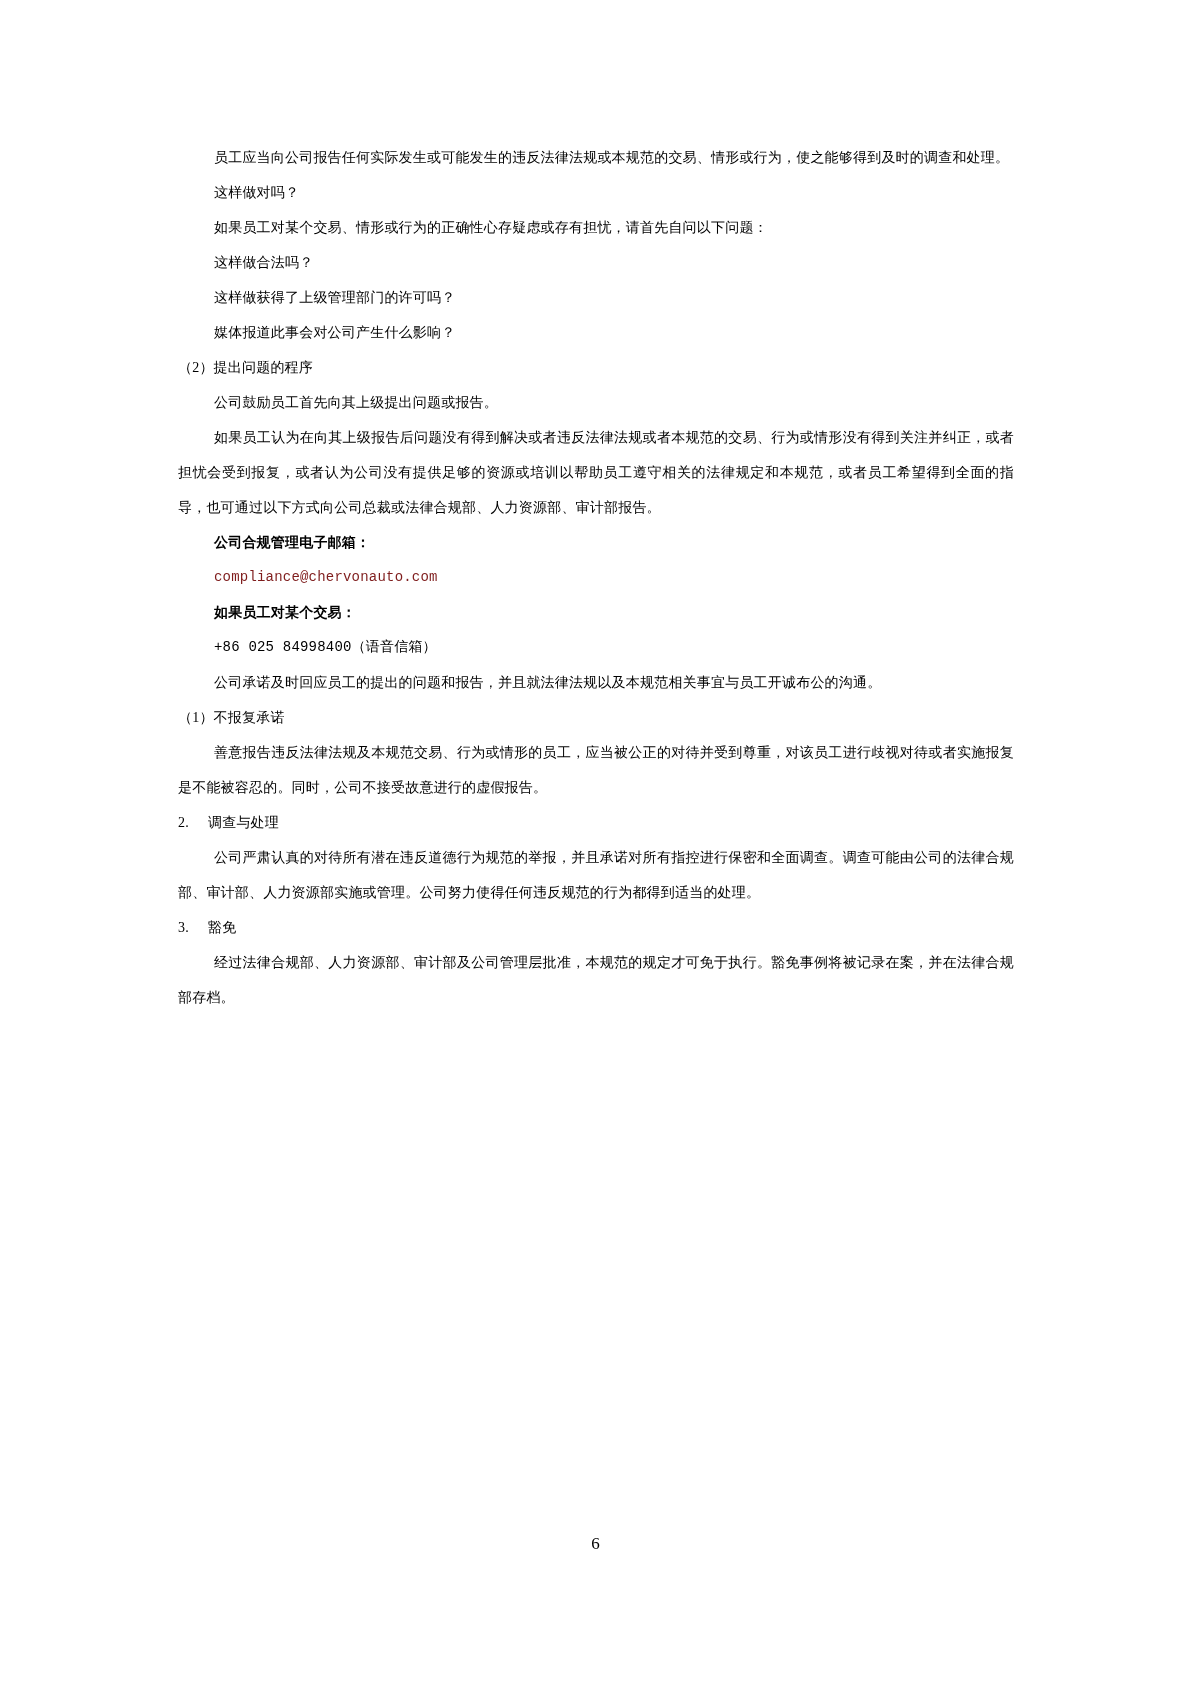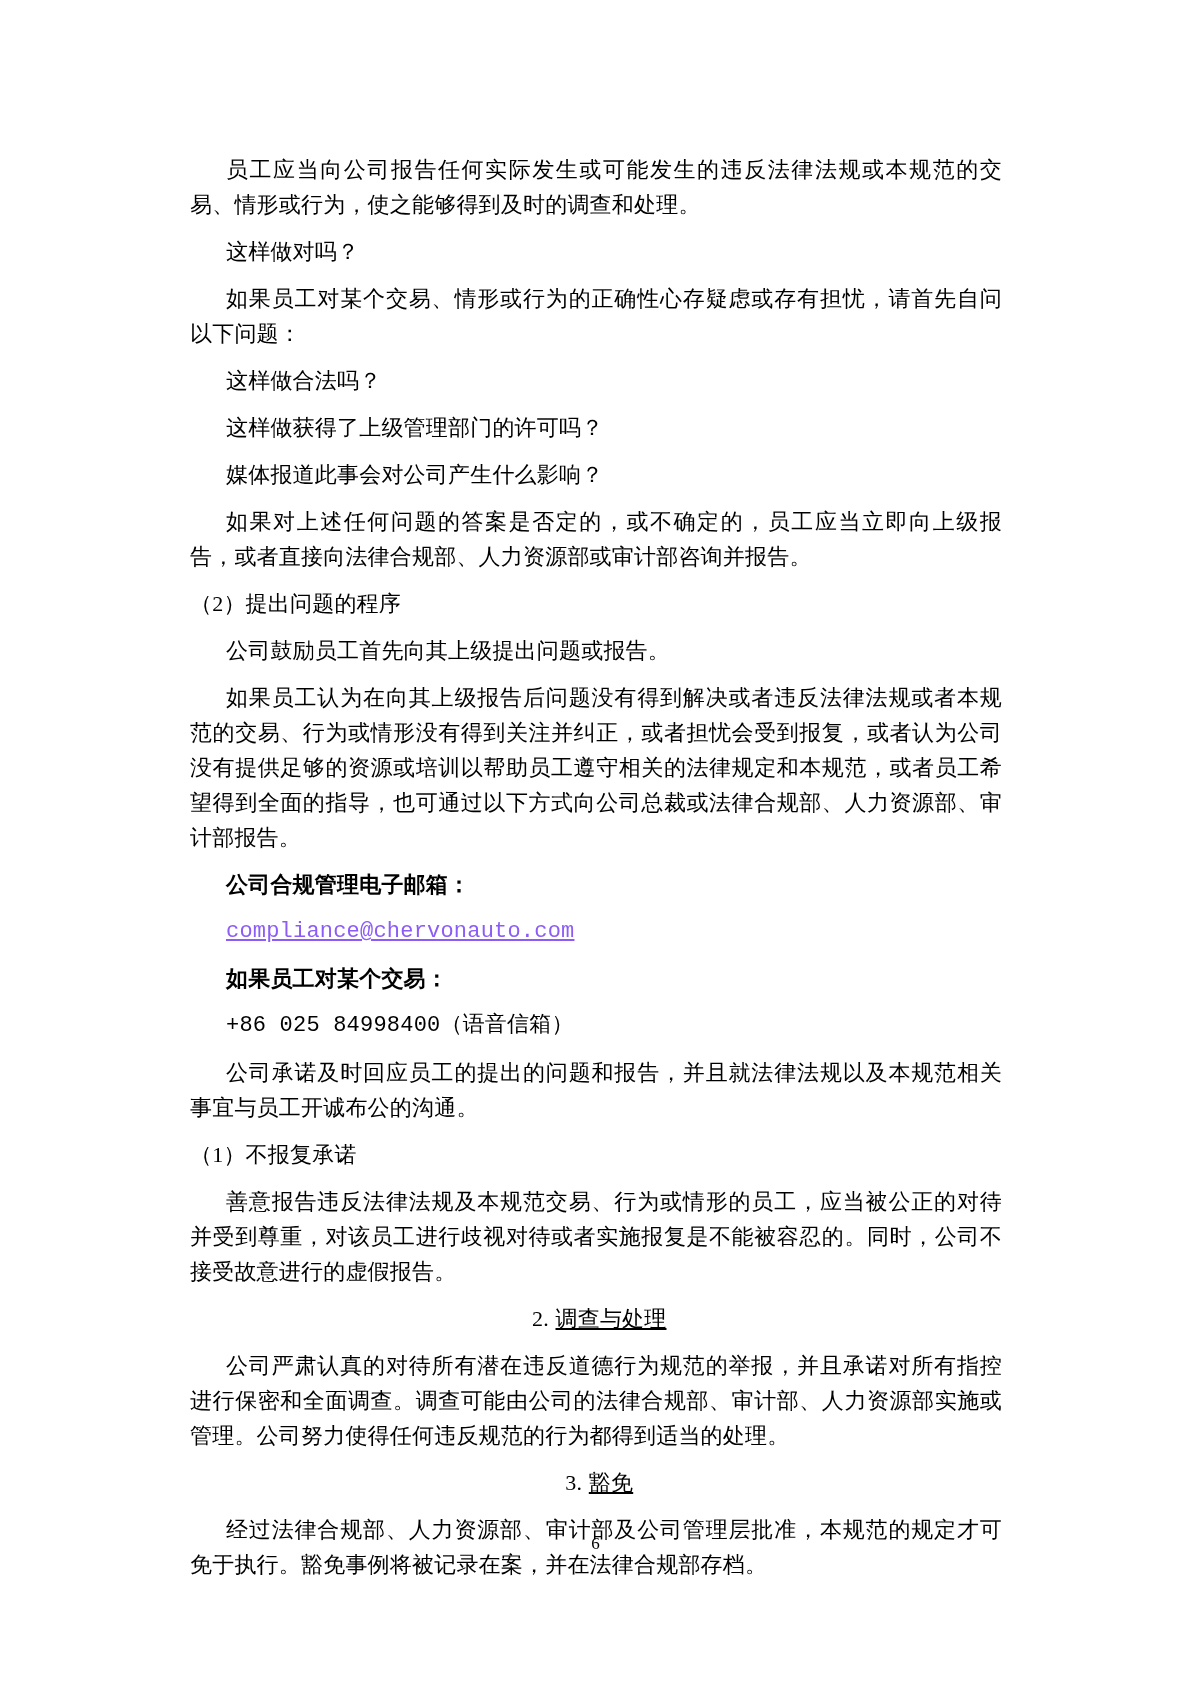--- a/index.html
+++ b/index.html
@@ -13,42 +13,41 @@
     color: #000000;
     overflow: hidden;
   }
   .content {
     position: absolute;
     left: 178px;
     top: 140px;
     width: 836px;
   }
   p.para {
-    margin: 12px;
-    font-size: 22px;
+    margin: 0;
+    font-size: 14px;
     line-height: 35px;
     text-align: justify;
     letter-spacing: 0.2px;
   }
   p.indent { text-indent: 36px; }
   p.bold { font-weight: bold; }
   p.heading { text-indent: 0; }
-  p.listline { text-indent: 0; text-align: center; text-decoration: underline; }
+  p.listline { text-indent: 0; text-align: left; }
   .list-num {
     display: inline-block;
     width: 30px;
     text-indent: 0;
   }
   .mono-line {
     font-family: "Liberation Mono", "DejaVu Sans Mono", monospace;
     font-size: 21px;
   }
   a.email-link {
-    color: #8b5cf6;
-    text-decoration: underline;
+    color: #7f1d1d;
     cursor: pointer;
   }
   .page-number {
     position: absolute;
     top: 1532px;
     left: 0;
     width: 100%;
     text-align: center;
     font-size: 17px;
     line-height: 24px;
@@ -58,21 +57,20 @@
 <body>
 
 <div class="page">
   <div class="content">
     <p class="para indent">员工应当向公司报告任何实际发生或可能发生的违反法律法规或本规范的交易、情形或行为，使之能够得到及时的调查和处理。</p>
     <p class="para indent">这样做对吗？</p>
     <p class="para indent">如果员工对某个交易、情形或行为的正确性心存疑虑或存有担忧，请首先自问以下问题：</p>
     <p class="para indent">这样做合法吗？</p>
     <p class="para indent">这样做获得了上级管理部门的许可吗？</p>
     <p class="para indent">媒体报道此事会对公司产生什么影响？</p>
-    <p class="para indent">如果对上述任何问题的答案是否定的，或不确定的，员工应当立即向上级报告，或者直接向法律合规部、人力资源部或审计部咨询并报告。</p>
     <p class="para heading">（2）提出问题的程序</p>
     <p class="para indent">公司鼓励员工首先向其上级提出问题或报告。</p>
     <p class="para indent">如果员工认为在向其上级报告后问题没有得到解决或者违反法律法规或者本规范的交易、行为或情形没有得到关注并纠正，或者担忧会受到报复，或者认为公司没有提供足够的资源或培训以帮助员工遵守相关的法律规定和本规范，或者员工希望得到全面的指导，也可通过以下方式向公司总裁或法律合规部、人力资源部、审计部报告。</p>
     <p class="para indent bold">公司合规管理电子邮箱：</p>
     <p class="para indent mono-line"><a class="email-link">compliance@chervonauto.com</a></p>
     <p class="para indent bold">如果员工对某个交易：</p>
     <p class="para indent mono-line">+86 025 84998400（语音信箱）</p>
     <p class="para indent">公司承诺及时回应员工的提出的问题和报告，并且就法律法规以及本规范相关事宜与员工开诚布公的沟通。</p>
     <p class="para heading">（1）不报复承诺</p>
     <p class="para indent">善意报告违反法律法规及本规范交易、行为或情形的员工，应当被公正的对待并受到尊重，对该员工进行歧视对待或者实施报复是不能被容忍的。同时，公司不接受故意进行的虚假报告。</p>

